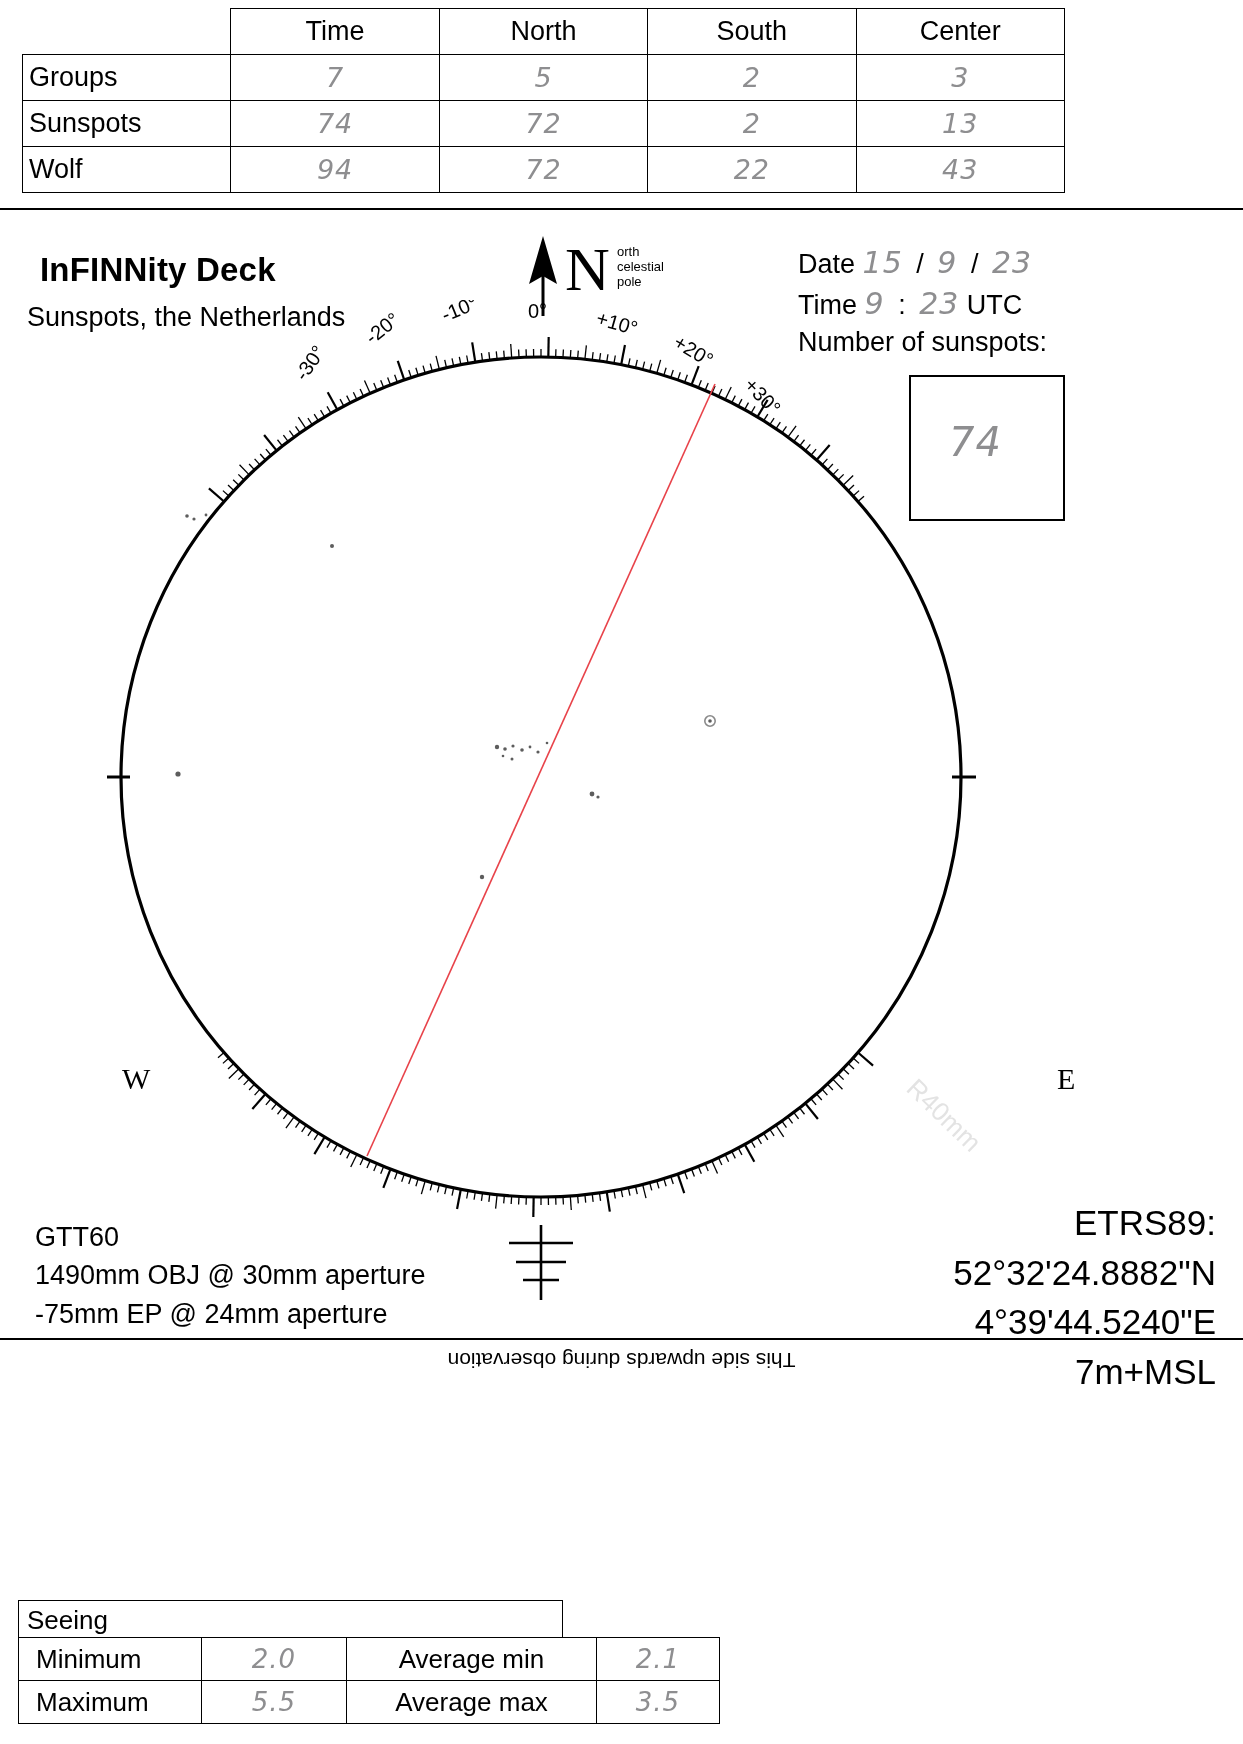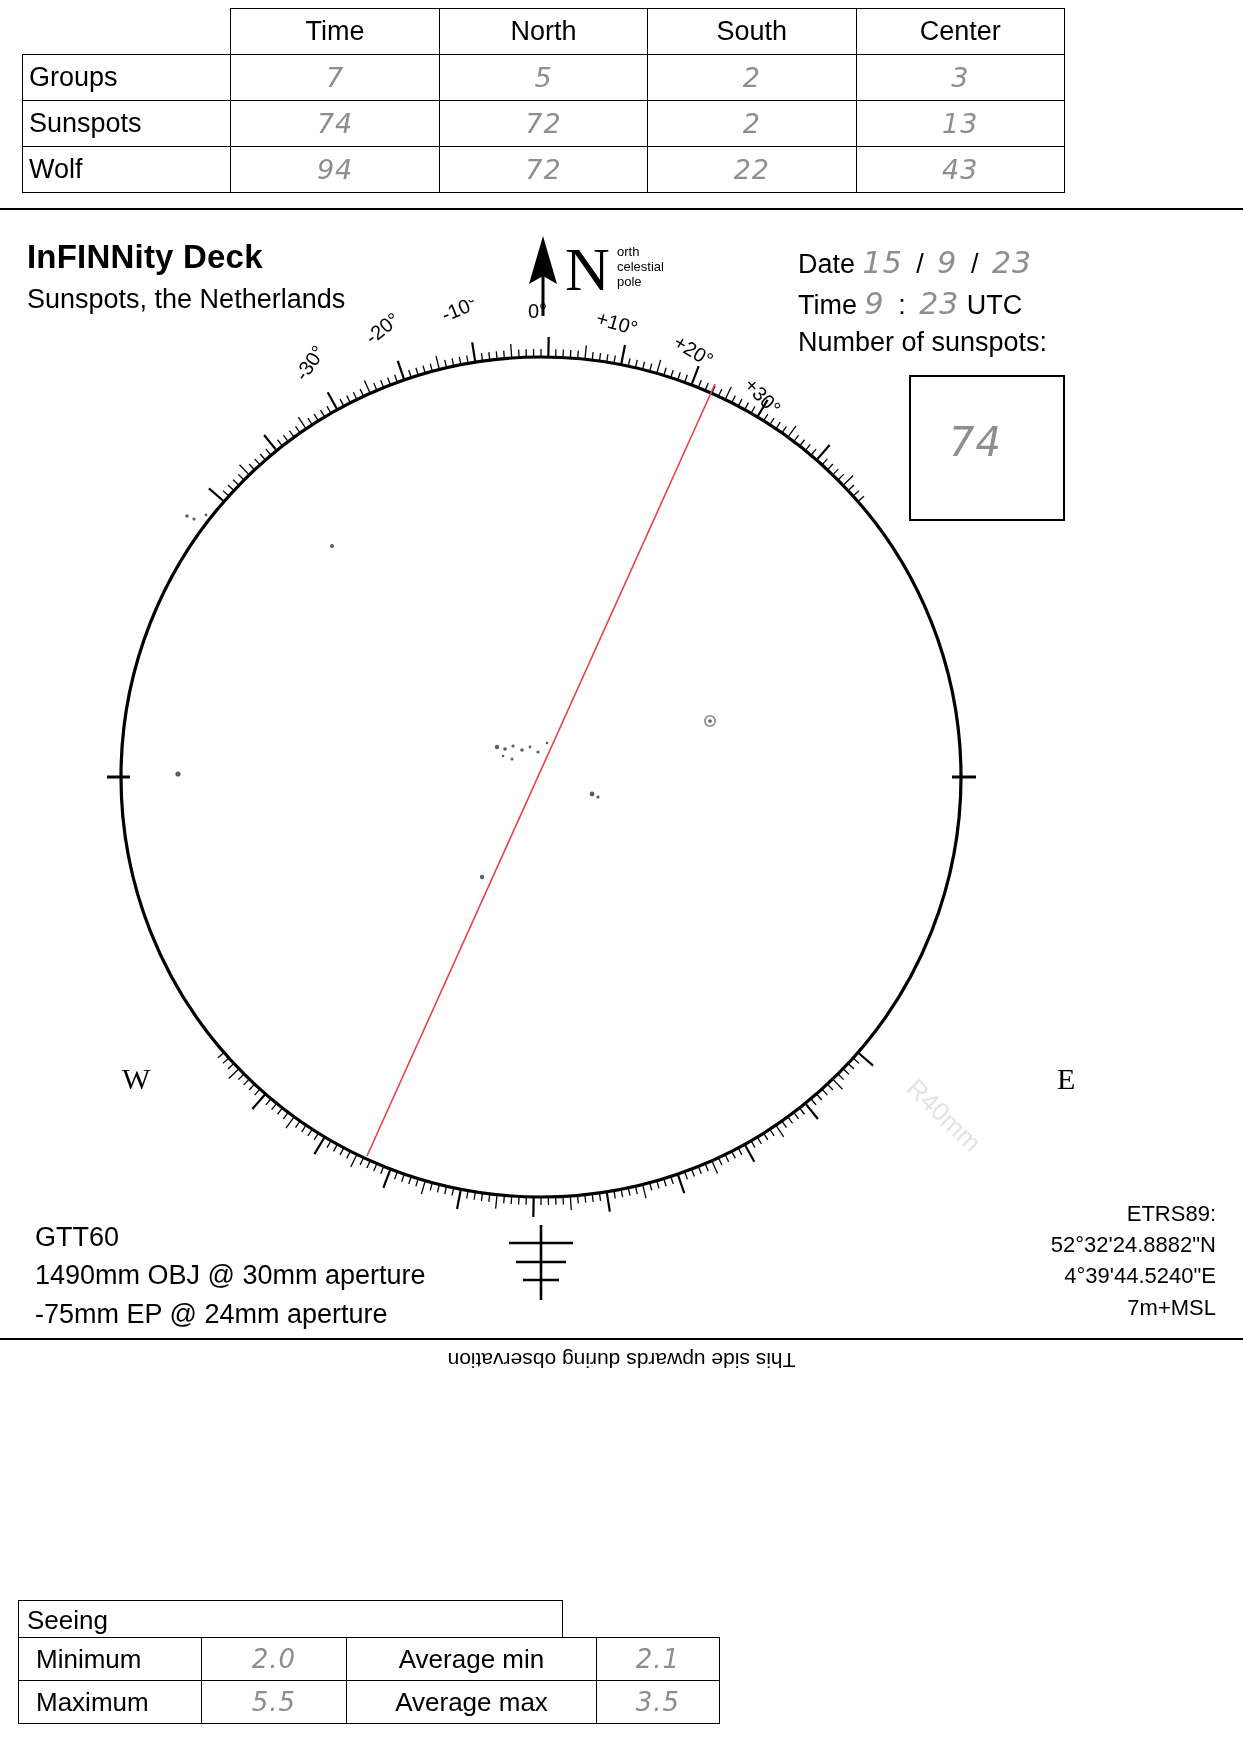--- a/index.html
+++ b/index.html
@@ -68,21 +68,21 @@
 
   
   #title-block {
     position: absolute;
     left: 27px;
     top: 238px;
   }
   #deck-title {
     font-size: 33px;
     font-weight: bold;
-    margin: 0;
+    margin: 13px;
     letter-spacing: 0.2px;
   }
   #deck-location {
     font-size: 27px;
     margin: 8px 0 0 0;
   }
 
   
   #north-marker {
     position: absolute;
@@ -163,21 +163,21 @@
     position: absolute;
     left: 35px;
     top: 1218px;
     font-size: 27px;
     line-height: 1.42;
   }
   #coords-block {
     position: absolute;
     right: 27px;
     top: 1198px;
-    font-size: 22px;
+    font-size: 35px;
     line-height: 1.42;
     text-align: right;
   }
 
   #flip-note {
     position: absolute;
     left: 0;
     top: 1348px;
     width: 1243px;
     text-align: center;

